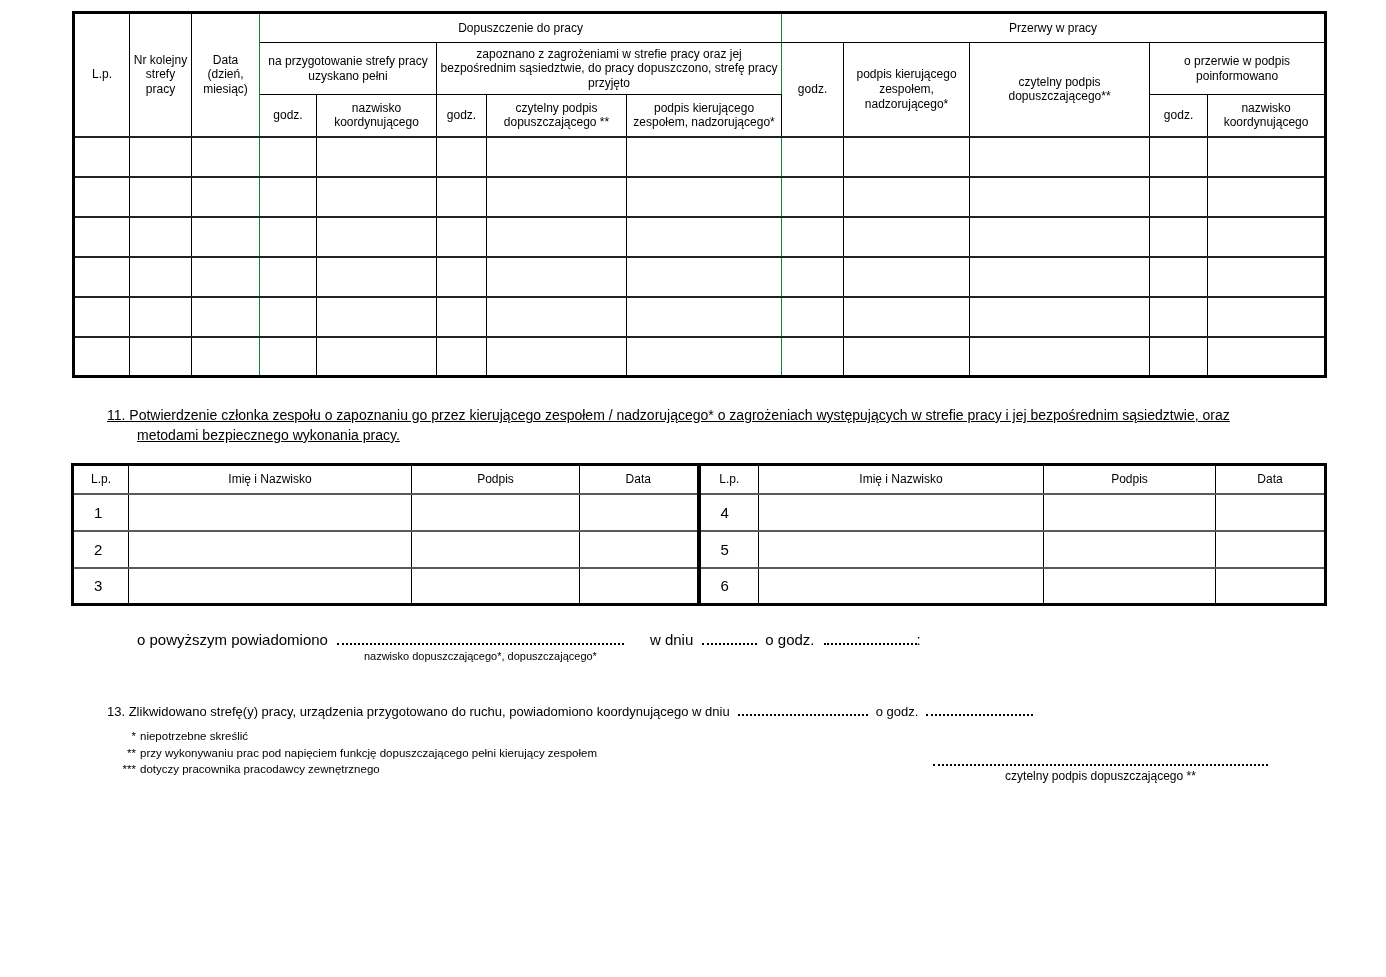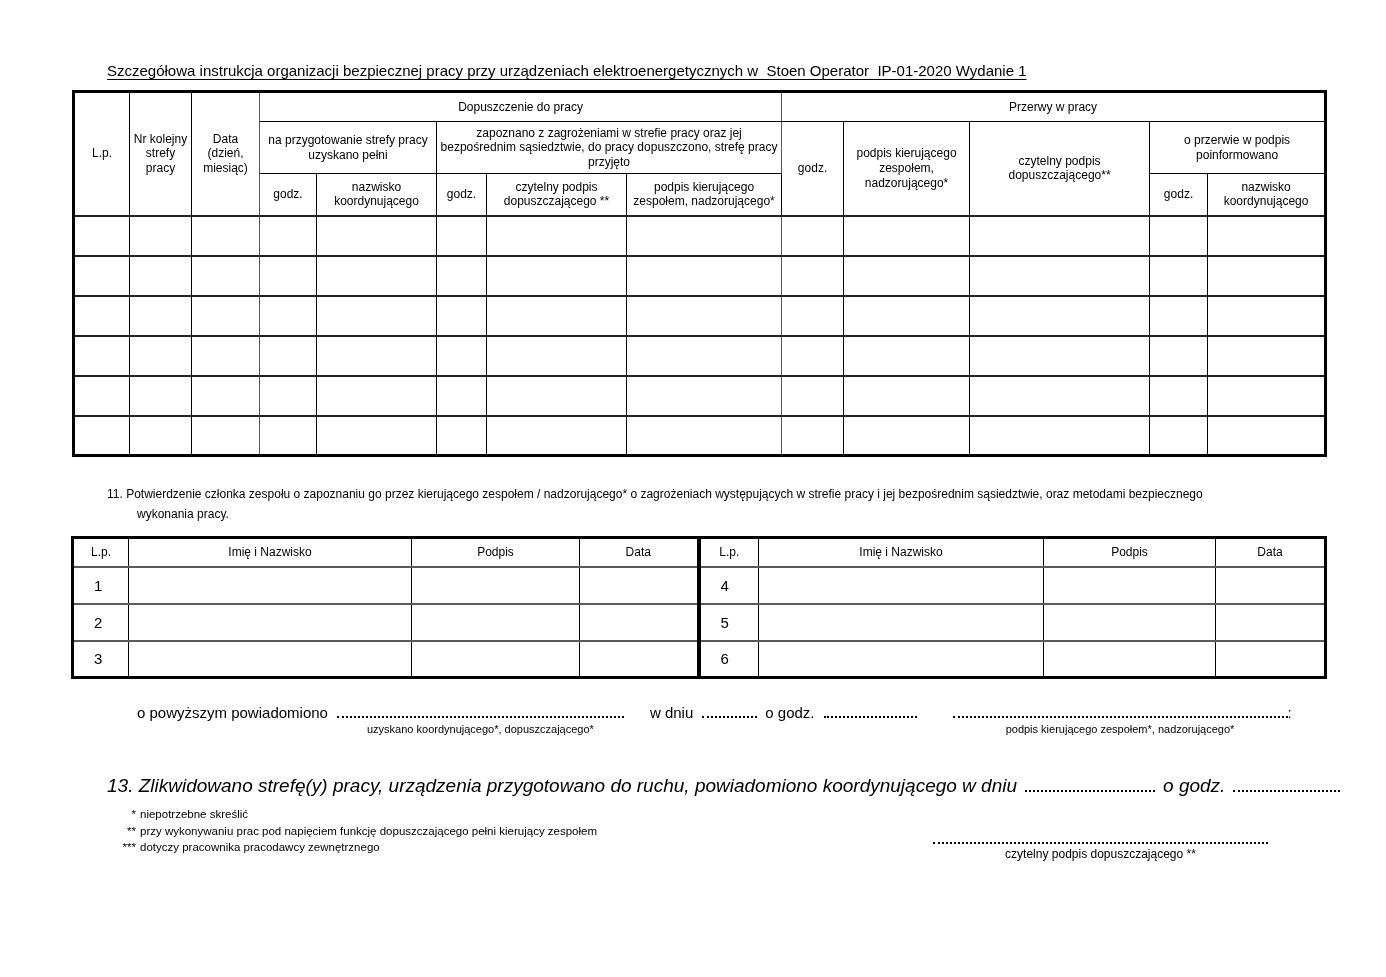--- a/index.html
+++ b/index.html
@@ -39,26 +39,27 @@
   }
   .t10 .thickR { border-right:1px solid #15803d; }
   .t10 tr.hr1 { height:30px; }
   .t10 tr.hr2 { height:52px; }
   .t10 tr.hr3 { height:42px; }
   .t10 tr.brow { height:40px; }
   .t10 tr.brow td { border-top:2px solid #222; }
 
   
   .h11 {
-    margin:27px 0 12px 107px;
+    margin:27px 0 18px 107px;
     width:1132px;
     padding-left:30px;
     text-indent:-30px;
-    font-size:12px;
+    font-size:14px;
     line-height:20px;
+    text-decoration:underline;
   }
   .t11 {
     margin:12px 0 0 71px;
     width:1253px;
     border:3px solid #000;
     font-size:12px;
   }
   .t11 td {
     border:1px solid #000;
     text-align:center;
@@ -78,41 +79,40 @@
     margin:23px 0 0 137px;
     font-size:15px;
     line-height:19px;
     white-space:nowrap;
   }
   .dotgroup { display:inline-block; vertical-align:top; }
   .dotline { display:block; height:16px; border-bottom:2px dotted #000; }
   .dotlabel { display:block; text-align:center; font-size:11px; margin-top:2px; color:#000; }
   .dotspan { display:inline-block; border-bottom:2px dotted #000; }
 
-  .h13 { margin:36px 0 0 107px; font-size:19px; white-space:nowrap;font-style:italic; }
+  .h13 { margin:36px 0 0 107px; font-size:13px; white-space:nowrap; }
 
   .footer-row {
     margin:9px 118px 0 112px;
     display:flex;
     justify-content:space-between;
     align-items:flex-start;
   }
   .footnotes { font-size:11.5px; line-height:16.5px; }
   .fn { display:flex; }
   .fnmark { width:24px; text-align:right; margin-right:4px; flex:0 0 auto; }
   .sigblock { width:335px; margin-top:24px; }
   .sigblock .dotline { height:14px; }
   .sigblock .dotlabel { font-size:12px; margin-top:3px; }
 </style>
 </head>
 <body>
 
 <div class="page">
 
-  <div class="doc-title">Szczegółowa instrukcja organizacji bezpiecznej pracy przy urządzeniach elektroenergetycznych w  Stoen Operator  IP-01-2020 Wydanie 1</div>
 
 
   <table class="t10">
     <colgroup>
       <col style="width:56px">
         <col style="width:62px">
         <col style="width:68px">
       <col style="width:57px">
         <col style="width:120px">
         <col style="width:50px">
@@ -296,25 +296,22 @@
         <td></td>
         <td></td>
       </tr>
     </tbody>
   </table>
 
 
   <div class="s12line">
     <span>o powyższym powiadomiono</span><span class="dotgroup" style="width:287px; margin-left:9px">
       <span class="dotline"></span>
-      <span class="dotlabel">uzyskano koordynującego*, dopuszczającego*</span>
-    </span><span style="margin-left:26px">w dniu</span><span class="dotspan" style="width:55px; height:16px; margin-left:9px"></span><span style="margin-left:8px">o godz.</span><span class="dotspan" style="width:93px; height:16px; margin-left:9px"></span><span class="dotgroup" style="width:335px; margin-left:36px">
-      <span class="dotline"></span>
-      <span class="dotlabel">podpis kierującego zespołem*, nadzorującego*</span>
-    </span><span>:</span>
+      <span class="dotlabel">nazwisko dopuszczającego*, dopuszczającego*</span>
+    </span><span style="margin-left:26px">w dniu</span><span class="dotspan" style="width:55px; height:16px; margin-left:9px"></span><span style="margin-left:8px">o godz.</span><span class="dotspan" style="width:93px; height:16px; margin-left:9px"></span><span>:</span>
   </div>
 
   <div class="h13">
     <span>13. Zlikwidowano strefę(y) pracy, urządzenia przygotowano do ruchu, powiadomiono koordynującego w dniu</span><span class="dotspan" style="width:130px; height:14px; margin-left:8px"></span><span style="margin-left:8px">o godz.</span><span class="dotspan" style="width:107px; height:14px; margin-left:8px"></span>
   </div>
 
   <div class="footer-row">
     <div class="footnotes">
       <div class="fn">
         <span class="fnmark">*</span>

